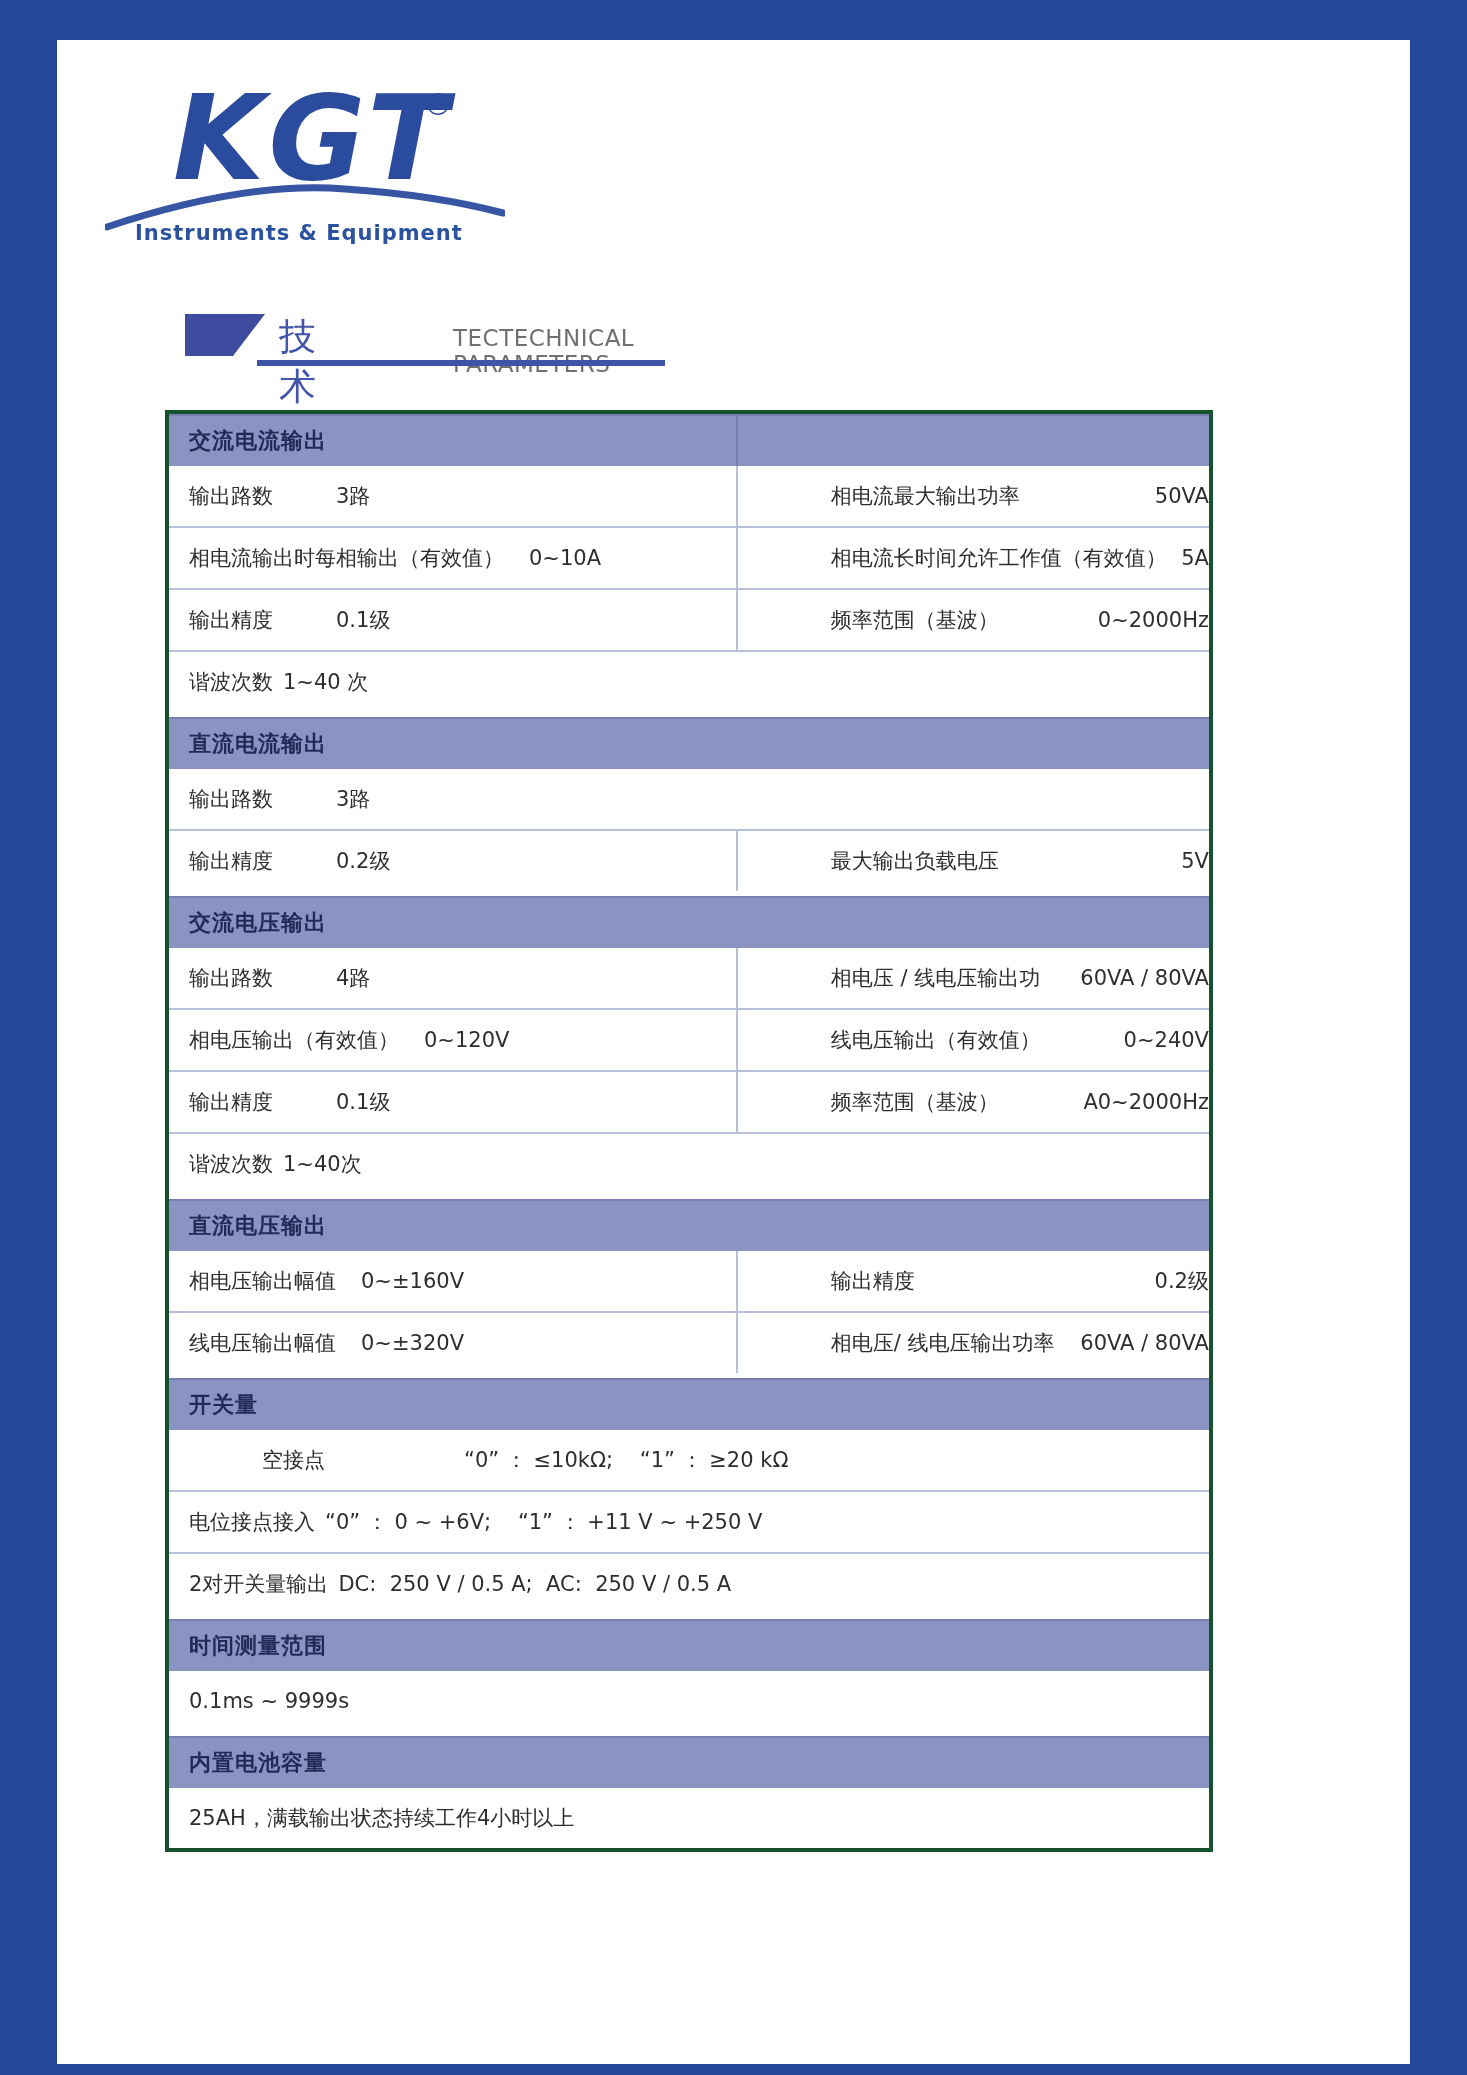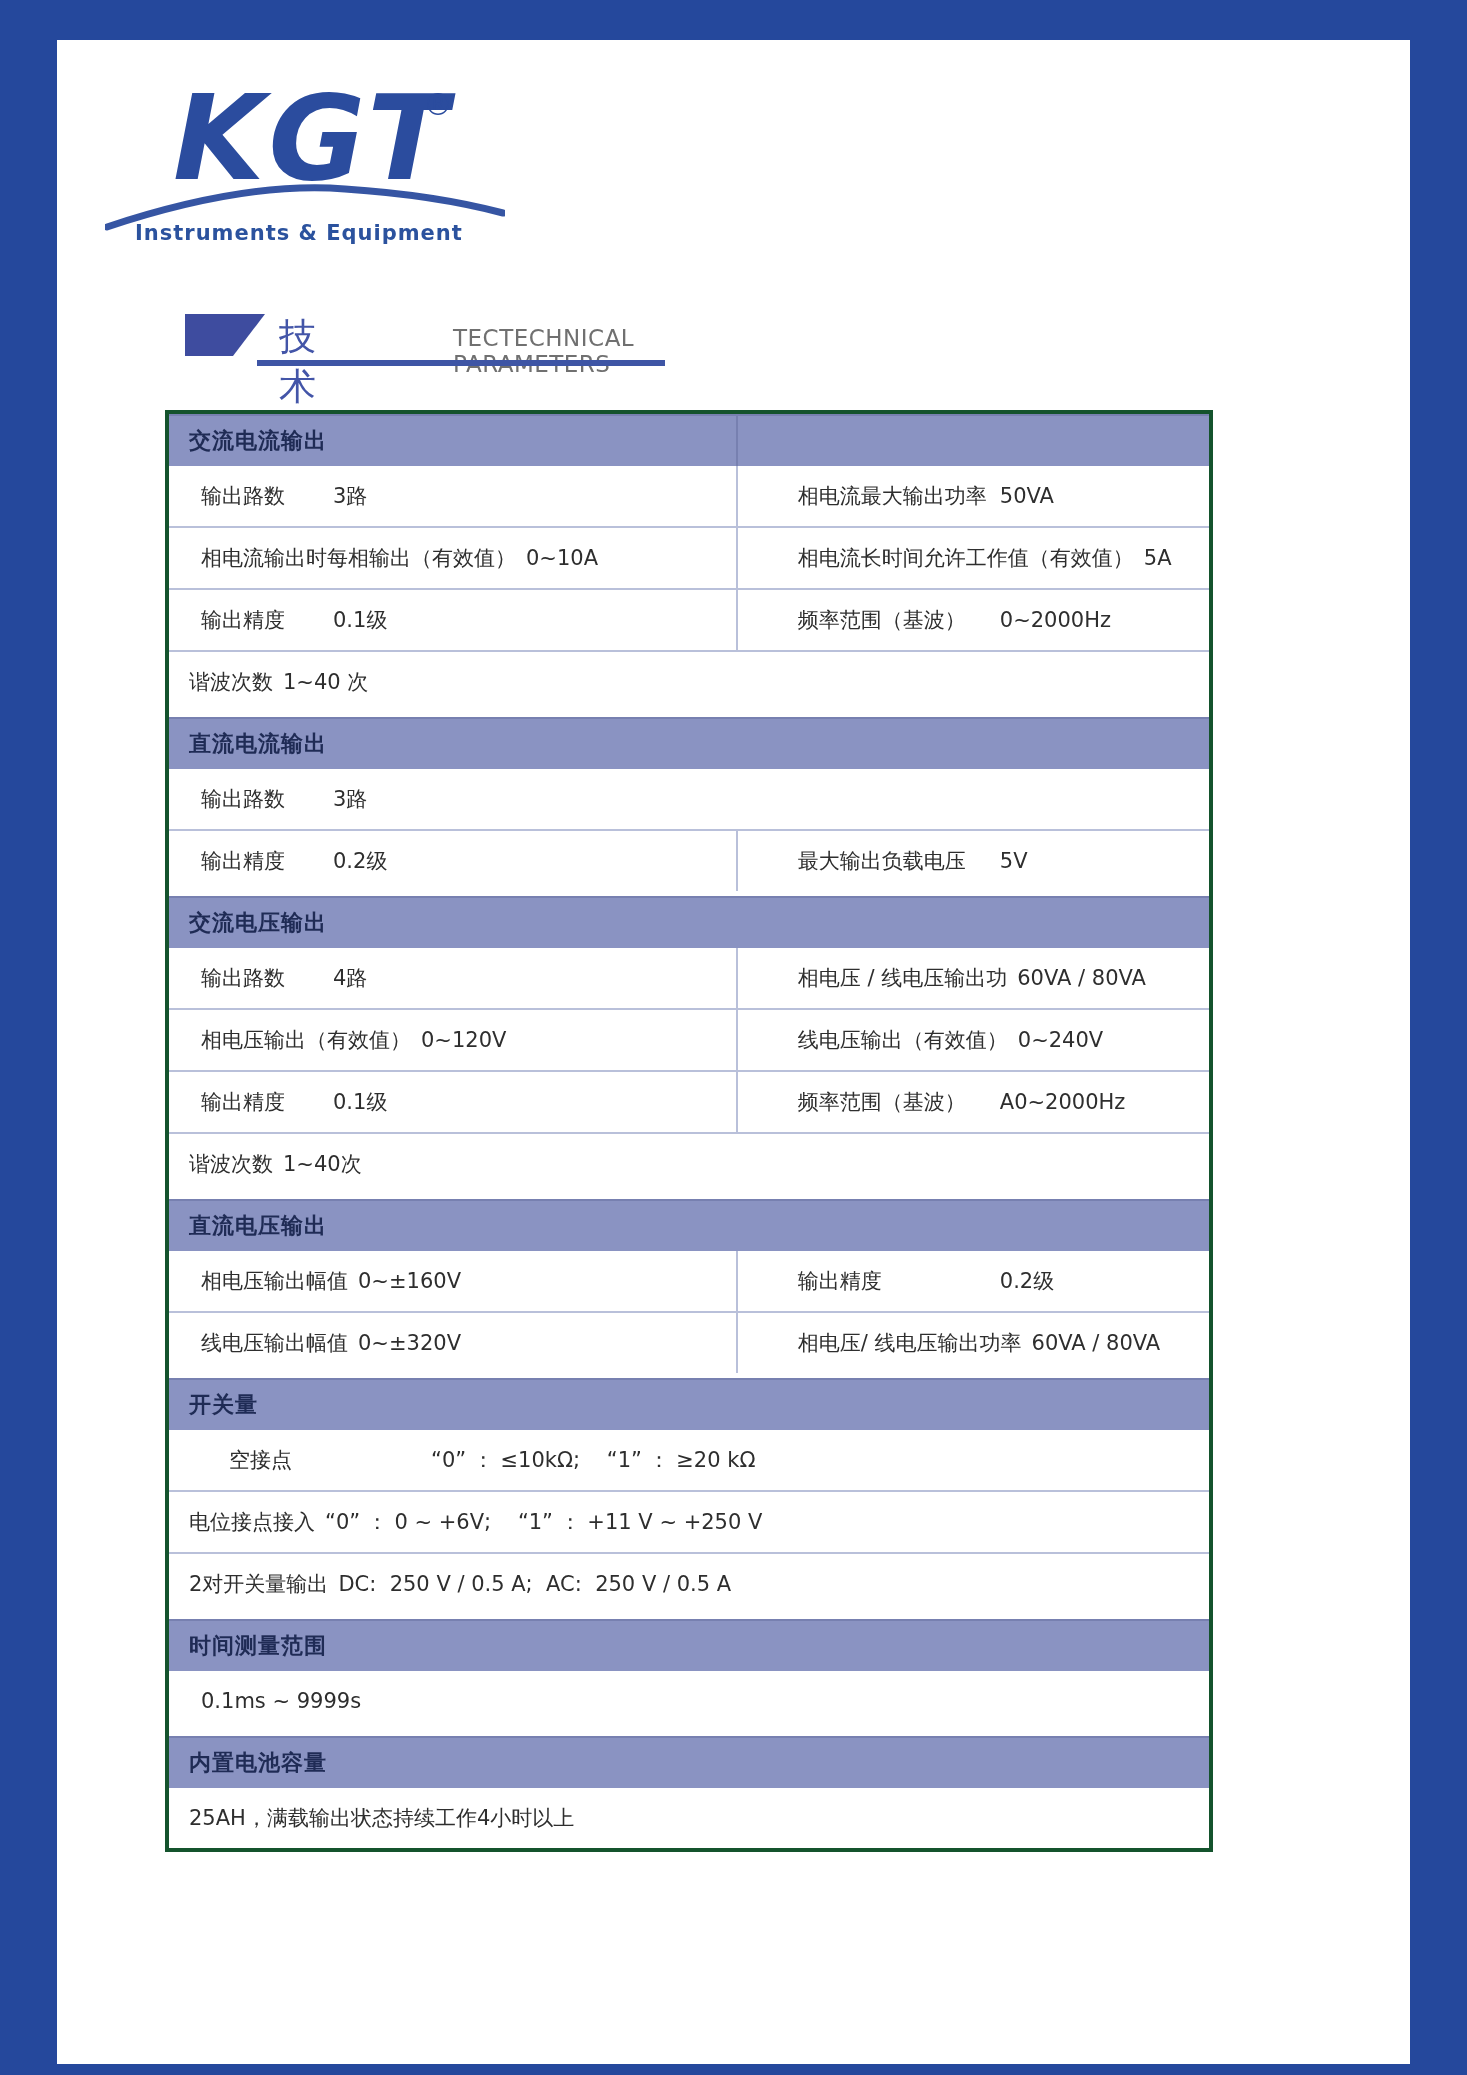--- a/index.html
+++ b/index.html
@@ -64,22 +64,22 @@
     border-top:2px solid #7780B0;
     align-items:center;
     padding-left:20px;
     font-size:22px; font-weight:bold; color:#1F2B55;
     letter-spacing:1px;
   }
   .t-row.section.gap { margin-top:5px;text-align:right; }
   .t-row.data { min-height:60px; font-size:21px; color:#2E2E2E; }
   .t-row.data + .t-row.data { border-top:2px solid #B9C0DA; }
   .t-cell { display:flex; align-items:center; }
-  .t-cell.c1 { width:54.5%; padding-left:32px; box-sizing:border-box; }
-  .t-cell.c2 { width:45.5%; padding-left:60px; box-sizing:border-box; }
+  .t-cell.c1 { width:54.5%; padding-left:20px; box-sizing:border-box;gap:15px; }
+  .t-cell.c2 { width:45.5%; padding-left:93px; box-sizing:border-box;justify-content:space-between; }
   .t-row.divided .t-cell.c2 { border-left:2px solid #B9C0DA; }
   .t-cell.full { width:100%; padding-left:20px; box-sizing:border-box; }
   .sec-div { position:absolute; left:54.5%; top:0; bottom:0; width:2px; background:#7780B0; }
   .lbl { margin-right:10px; white-space:pre; }
   .c1 .lbl { min-width:122px; }
   .c2 .lbl { min-width:192px; }
   .val { white-space:pre; }
 </style>
 </head>
 <body>

